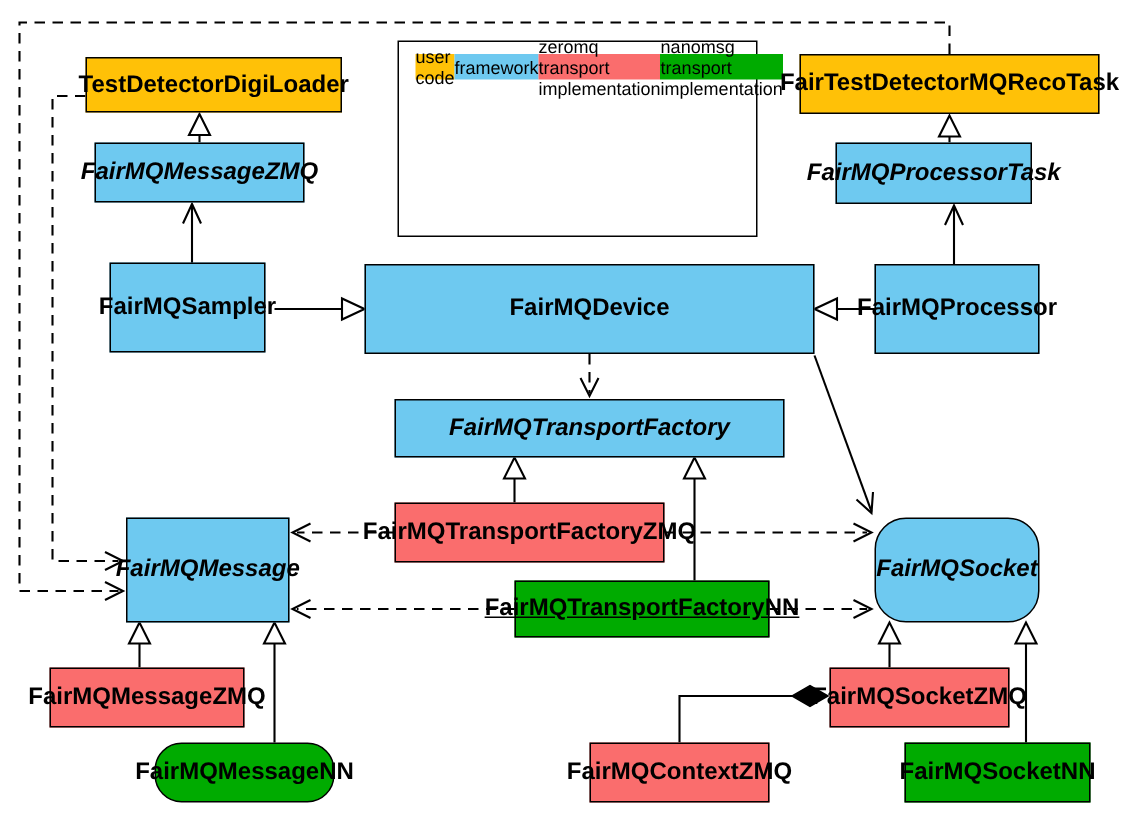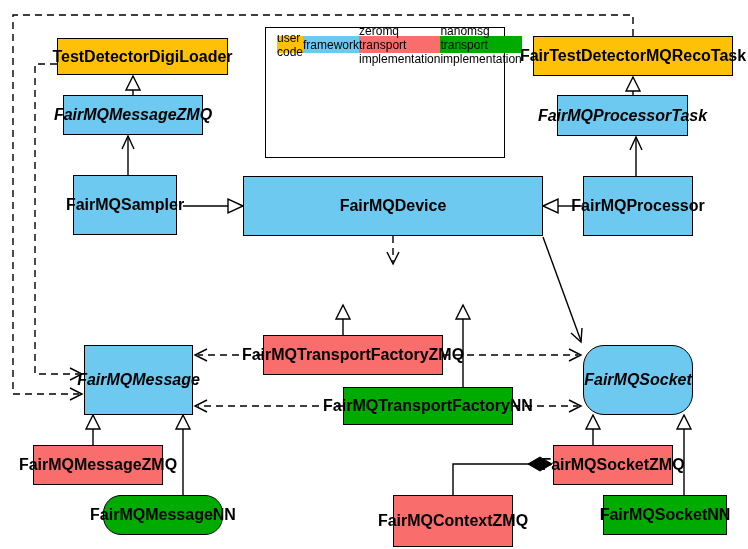--- a/index.html
+++ b/index.html
@@ -136,32 +136,33 @@
   <div class="node c-fw abstract" style="left:63px;top:95px;width:140px;height:40px;">FairMQMessageZMQ</div>
 
   <div class="node c-fw abstract" style="left:557px;top:95px;width:131px;height:41px;">FairMQProcessorTask</div>
 
   <div class="node c-fw" style="left:73px;top:175px;width:104px;height:60px;">FairMQSampler</div>
 
   <div class="node c-fw" style="left:243px;top:176px;width:300px;height:60px;">FairMQDevice</div>
 
   <div class="node c-fw" style="left:583px;top:176px;width:110px;height:60px;">FairMQProcessor</div>
 
+  <div class="node c-fw abstract" style="left:263px;top:266px;width:260px;height:39px;">FairMQTransportFactory</div>
 
   <div class="node c-zmq" style="left:263px;top:335px;width:180px;height:40px;">FairMQTransportFactoryZMQ</div>
 
-  <div class="node c-nn" style="left:343px;top:387px;width:170px;height:38px;">FairMQTransportFactoryNN</div>
+  <div class="node c-nn" style="left:343px;top:387px;width:170px;height:38px;text-decoration:underline;">FairMQTransportFactoryNN</div>
 
   <div class="node c-fw abstract" style="left:84px;top:345px;width:109px;height:70px;">FairMQMessage</div>
 
   <div class="node c-fw abstract" style="left:583px;top:345px;width:110px;height:70px;border-radius:21px;">FairMQSocket</div>
 
   <div class="node c-zmq" style="left:33px;top:445px;width:130px;height:40px;">FairMQMessageZMQ</div>
 
   <div class="node c-nn" style="left:103px;top:495px;width:120px;height:40px;border-radius:18px;">FairMQMessageNN</div>
 
   <div class="node c-zmq" style="left:553px;top:445px;width:120px;height:40px;">FairMQSocketZMQ</div>
 
-  <div class="node c-zmq" style="left:393px;top:495px;width:120px;height:52px;">FairMQContextZMQ</div>
+  <div class="node c-zmq" style="left:393px;top:495px;width:120px;height:40px;">FairMQContextZMQ</div>
 
   <div class="node c-nn" style="left:603px;top:495px;width:124px;height:40px;">FairMQSocketNN</div>
 
 </div>
 
 </body></html>

